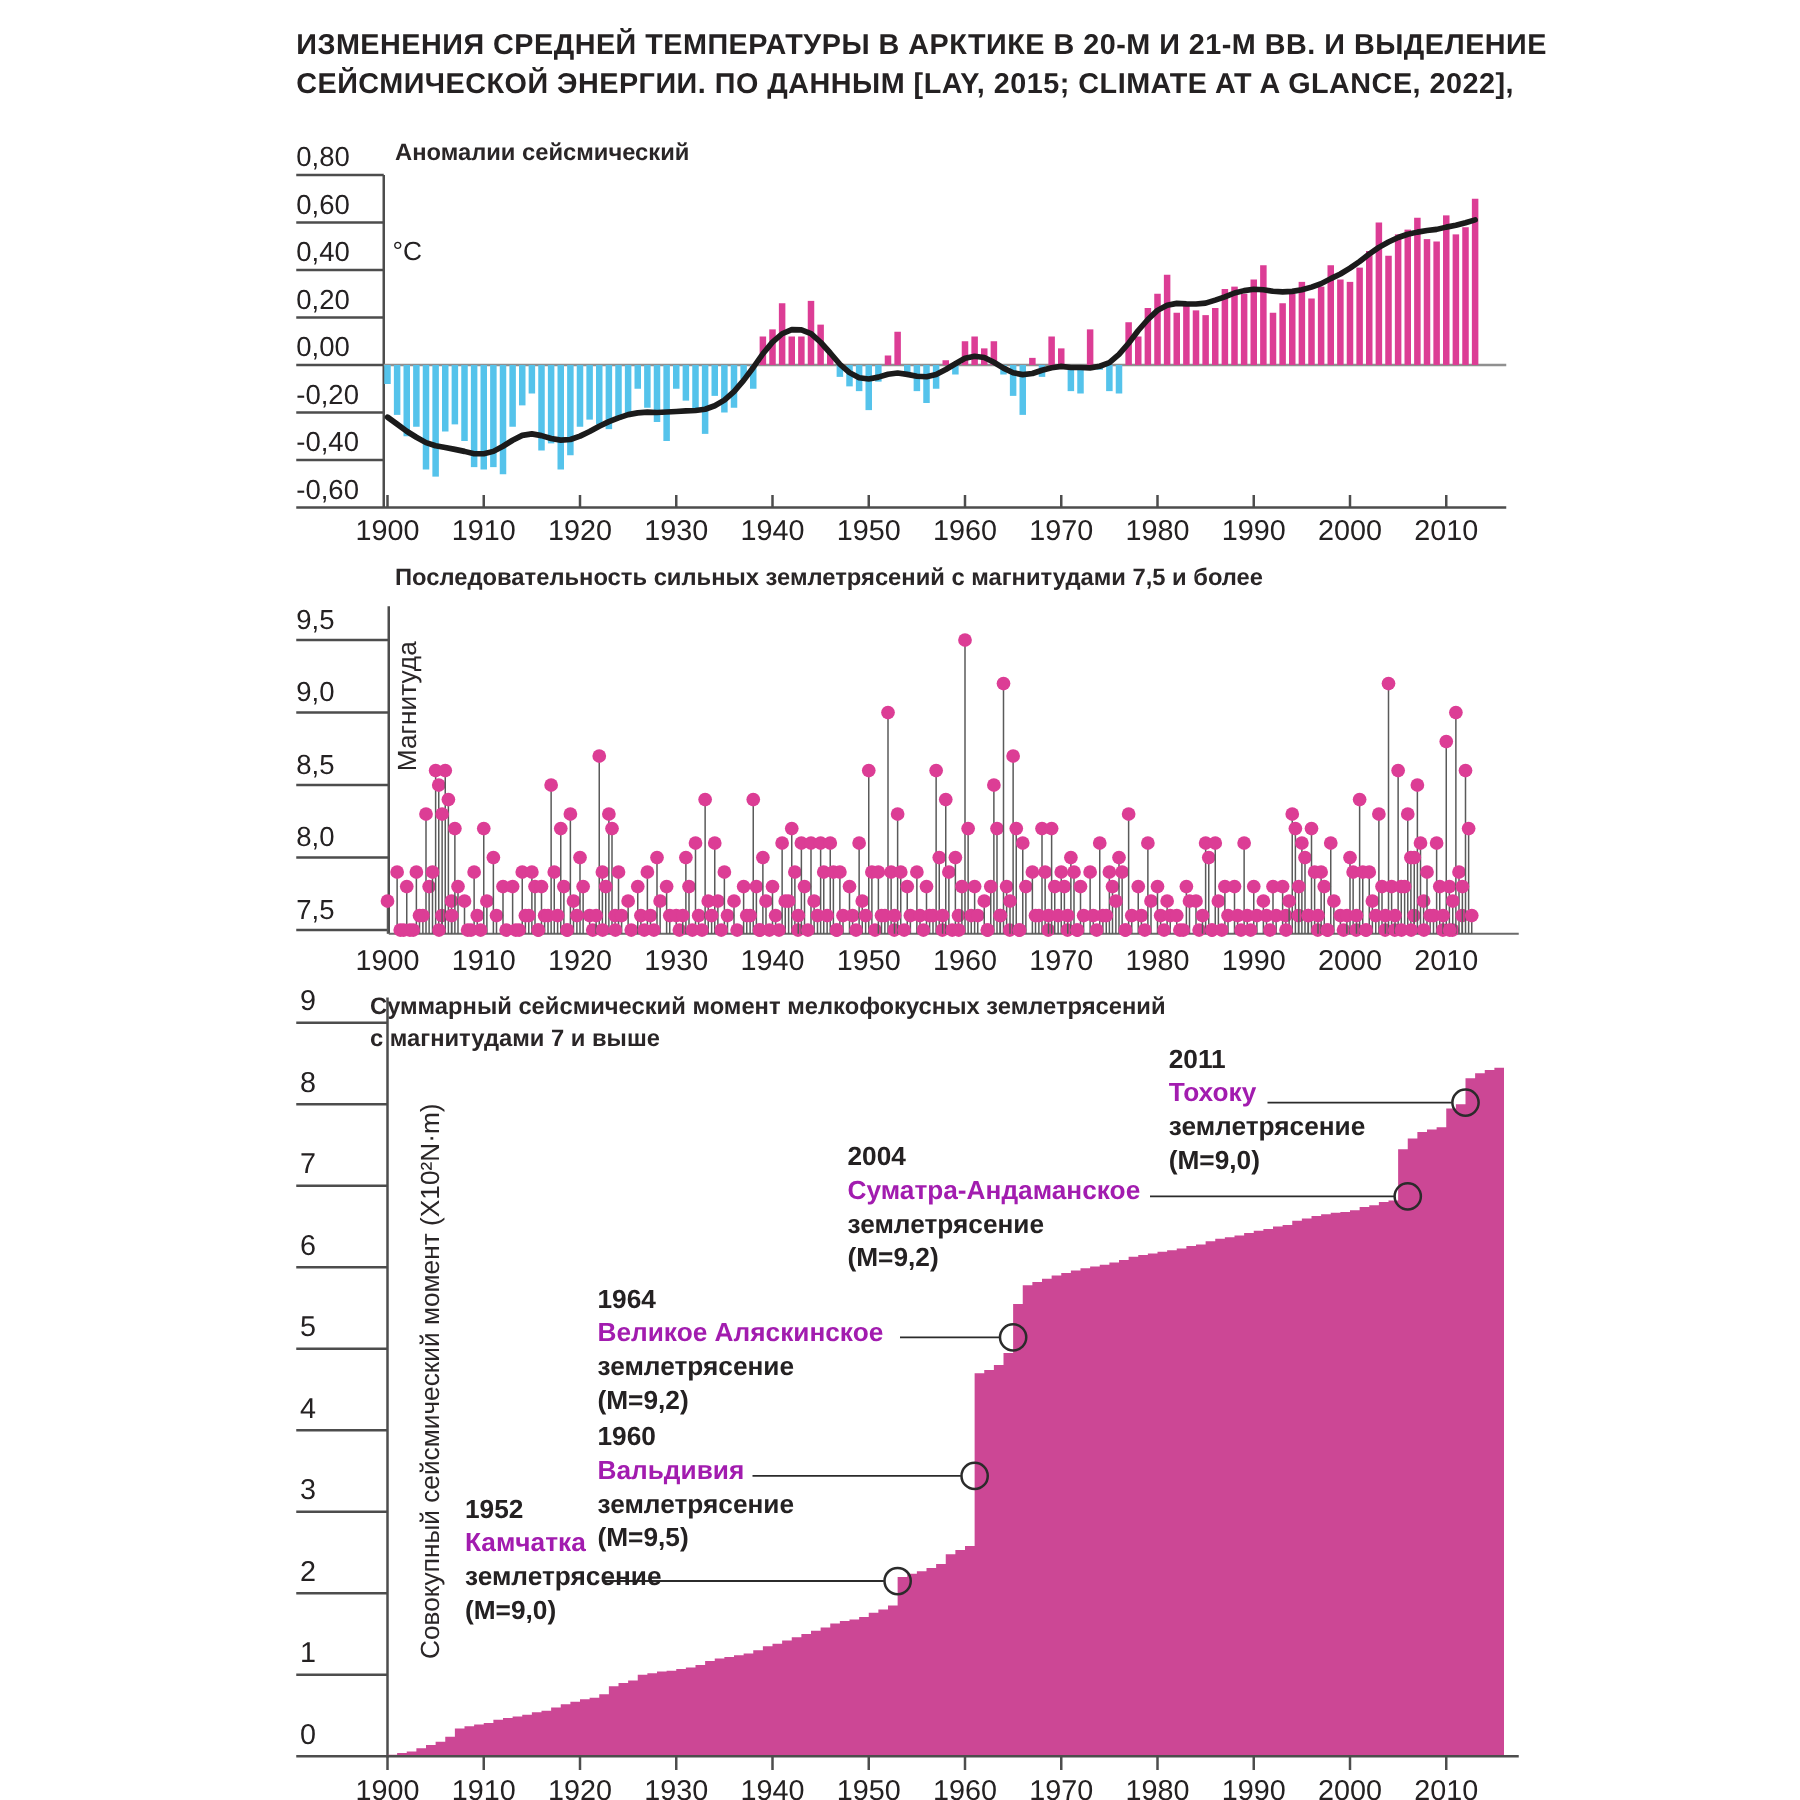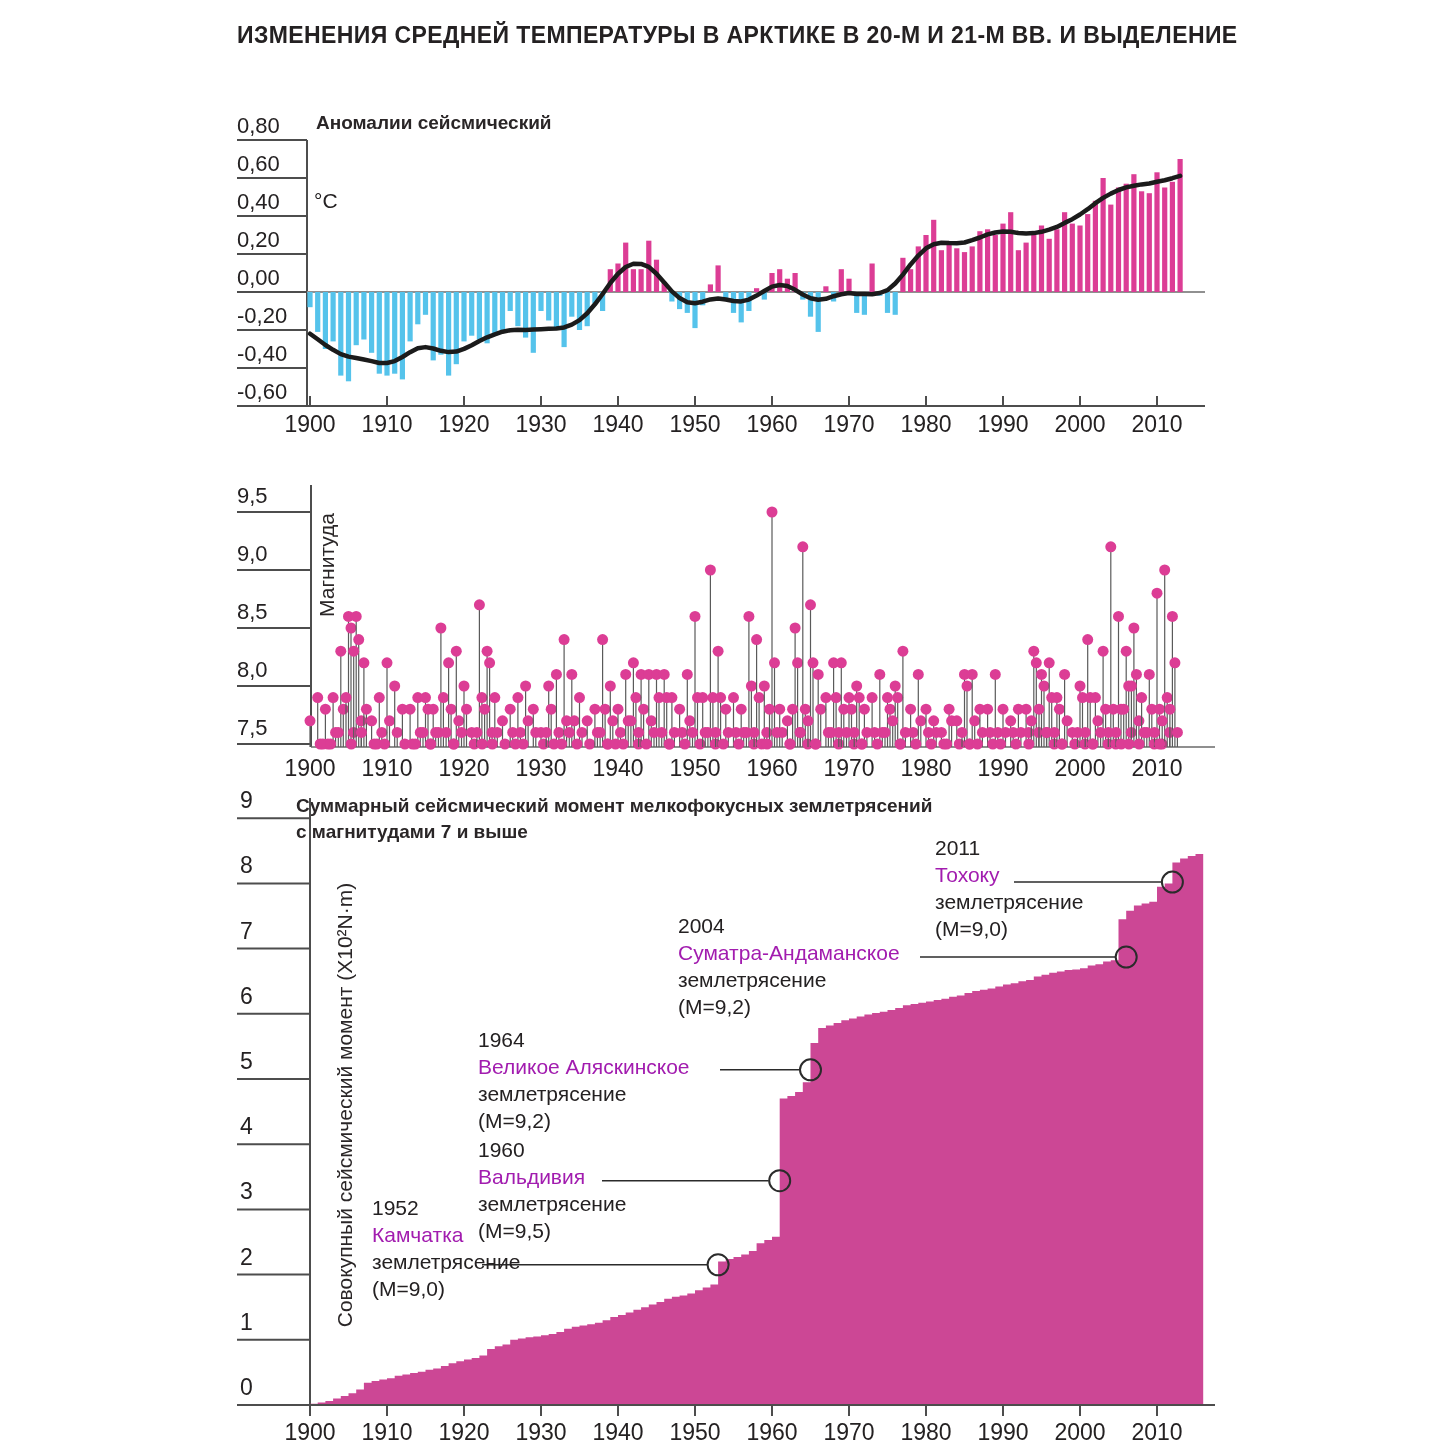--- a/index.html
+++ b/index.html
@@ -7,29 +7,30 @@
         font-family:"Liberation Sans",sans-serif;color:#242122;}
   .main-title{position:absolute;left:237px;top:20px;font-size:23px;font-weight:700;
               line-height:31px;letter-spacing:.4px;color:#242122;white-space:nowrap;}
   .chart-title{position:absolute;font-size:19px;font-weight:700;color:#2a2627;white-space:nowrap;}
   .ct1{left:316px;top:112px;}
   .ct2{left:316px;top:452px;}
   .ct3{left:296px;top:793px;line-height:26px;}
   .rot-label{position:absolute;font-size:21px;color:#2a2627;white-space:nowrap;
              transform:translate(-50%,-50%) rotate(-90deg);}
   svg{position:absolute;display:block;}
-  .ann{position:absolute;font-size:21px;font-weight:400;line-height:27px;color:#242122;white-space:nowrap;}
+  .ann{position:absolute;font-size:21px;font-weight:700;line-height:27px;color:#242122;white-space:nowrap;}
   .ann .nm{color:#a21caf;}
 </style>
 </head>
 <body>
 
 <div class="page">
   <div class="main-title">
     <div>ИЗМЕНЕНИЯ СРЕДНЕЙ ТЕМПЕРАТУРЫ В АРКТИКЕ В 20-М И 21-М ВВ. И ВЫДЕЛЕНИЕ</div>
+    <div>СЕЙСМИЧЕСКОЙ ЭНЕРГИИ. ПО ДАННЫМ [LAY, 2015; CLIMATE AT A GLANCE, 2022],</div>
   </div>
 
   <div class="chart-title ct1">Аномалии сейсмический</div>
   <svg id="svg1" style="left:230px;top:110px;" width="1020" height="335" viewBox="0 0 1020 335">
       <line x1="7" y1="30" x2="77" y2="30" stroke="#4d4d4d" stroke-width="2"></line>
       <text x="7" y="23" text-anchor="start" font-family="Liberation Sans, sans-serif" font-size="22" font-weight="400" fill="#242122">0,80</text>
       <line x1="7" y1="68" x2="77" y2="68" stroke="#4d4d4d" stroke-width="2"></line>
       <text x="7" y="61" text-anchor="start" font-family="Liberation Sans, sans-serif" font-size="22" font-weight="400" fill="#242122">0,60</text>
       <line x1="7" y1="106" x2="77" y2="106" stroke="#4d4d4d" stroke-width="2"></line>
       <text x="7" y="99" text-anchor="start" font-family="Liberation Sans, sans-serif" font-size="22" font-weight="400" fill="#242122">0,40</text>
@@ -180,20 +181,21 @@
       <rect x="901.3" y="64.2" width="5.2" height="117.8" fill="#dc3d95"></rect>
       <rect x="909" y="81.3" width="5.2" height="100.7" fill="#dc3d95"></rect>
       <rect x="916.7" y="83.2" width="5.2" height="98.8" fill="#dc3d95"></rect>
       <rect x="924.4" y="62.3" width="5.2" height="119.7" fill="#dc3d95"></rect>
       <rect x="932.1" y="77.49999999999999" width="5.2" height="104.50000000000001" fill="#dc3d95"></rect>
       <rect x="939.8" y="71.80000000000001" width="5.2" height="110.19999999999999" fill="#dc3d95"></rect>
       <rect x="947.5" y="49" width="5.2" height="133" fill="#dc3d95"></rect>
       <path d="M80.0 223.7 L87.7 229.3 L95.4 235.0 L103.1 239.8 L110.8 244.1 L118.5 246.6 L126.2 248.0 L133.9 249.5 L141.6 251.1 L149.3 253.0 L157.0 253.0 L164.7 251.1 L172.4 247.0 L180.1 242.2 L187.8 238.3 L195.5 237.1 L203.2 238.5 L210.9 240.8 L218.6 242.1 L226.3 241.6 L234.0 238.9 L241.7 235.2 L249.4 231.0 L257.1 227.3 L264.8 224.3 L272.5 221.7 L280.2 220.3 L287.9 219.7 L295.6 220.0 L303.3 219.6 L311.0 219.2 L318.7 218.7 L326.4 218.4 L334.1 217.4 L341.8 214.6 L349.5 210.1 L357.2 203.3 L364.9 194.3 L372.6 184.0 L380.3 173.0 L388.0 163.7 L395.7 157.0 L403.4 153.7 L411.1 153.9 L418.8 156.9 L426.5 163.8 L434.2 172.4 L441.9 181.4 L449.6 188.1 L457.3 192.2 L465.0 193.2 L472.7 191.7 L480.4 189.4 L488.1 188.4 L495.8 189.5 L503.5 191.0 L511.2 191.4 L518.9 189.6 L526.6 185.6 L534.3 181.0 L542.0 176.6 L549.7 175.0 L557.4 176.0 L565.1 179.8 L572.8 184.5 L580.5 188.2 L588.2 189.7 L595.9 188.8 L603.6 186.2 L611.3 184.2 L619.0 183.1 L626.7 184.0 L634.4 184.0 L642.1 184.3 L649.8 183.0 L657.5 180.1 L665.2 173.5 L672.9 164.6 L680.6 154.4 L688.3 145.6 L696.0 138.3 L703.7 134.2 L711.4 132.7 L719.1 133.1 L726.8 133.2 L734.5 132.5 L742.2 130.1 L749.9 127.5 L757.6 124.4 L765.3 122.5 L773.0 121.4 L780.7 121.8 L788.4 123.0 L796.1 123.5 L803.8 123.1 L811.5 121.8 L819.2 119.7 L826.9 116.9 L834.6 112.9 L842.3 109.2 L850.0 104.5 L857.7 99.2 L865.4 93.2 L873.1 87.9 L880.8 83.6 L888.5 80.0 L896.2 77.4 L903.9 75.7 L911.6 74.4 L919.3 73.5 L927.0 71.7 L934.7 70.2 L942.4 68.2 L950.1 65.9" fill="none" stroke="#1b1b1b" stroke-width="4.5" stroke-linecap="round" stroke-linejoin="round"></path>
     </svg>
 
+  <div class="chart-title ct2">Последовательность сильных землетрясений с магнитудами 7,5 и более</div>
   <div class="rot-label" style="left:327px;top:565px;">Магнитуда</div>
   <svg id="svg2" style="left:230px;top:450px;" width="1020" height="345" viewBox="0 0 1020 345">
       <line x1="7" y1="62" x2="81" y2="62" stroke="#4d4d4d" stroke-width="2"></line>
       <text x="7" y="53" text-anchor="start" font-family="Liberation Sans, sans-serif" font-size="22" font-weight="400" fill="#242122">9,5</text>
       <line x1="7" y1="120" x2="81" y2="120" stroke="#4d4d4d" stroke-width="2"></line>
       <text x="7" y="111" text-anchor="start" font-family="Liberation Sans, sans-serif" font-size="22" font-weight="400" fill="#242122">9,0</text>
       <line x1="7" y1="178" x2="81" y2="178" stroke="#4d4d4d" stroke-width="2"></line>
       <text x="7" y="169" text-anchor="start" font-family="Liberation Sans, sans-serif" font-size="22" font-weight="400" fill="#242122">8,5</text>
       <line x1="7" y1="236" x2="81" y2="236" stroke="#4d4d4d" stroke-width="2"></line>
       <text x="7" y="227" text-anchor="start" font-family="Liberation Sans, sans-serif" font-size="22" font-weight="400" fill="#242122">8,0</text>

